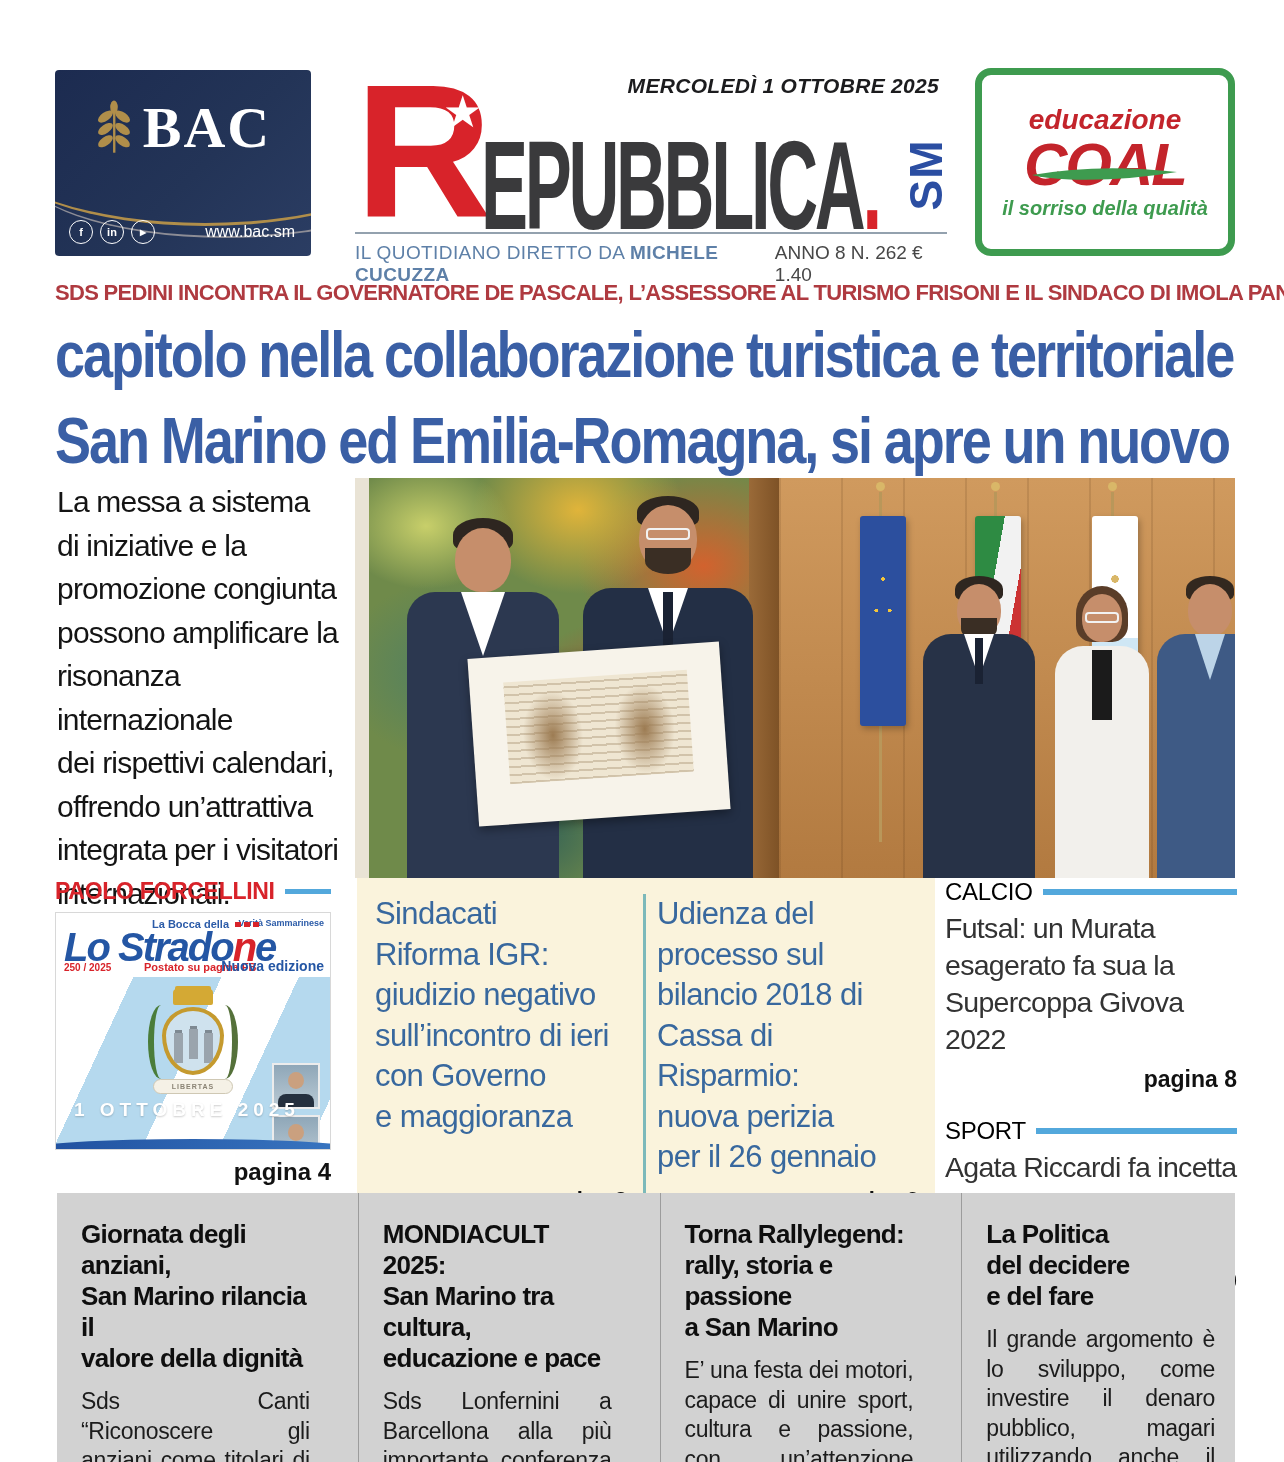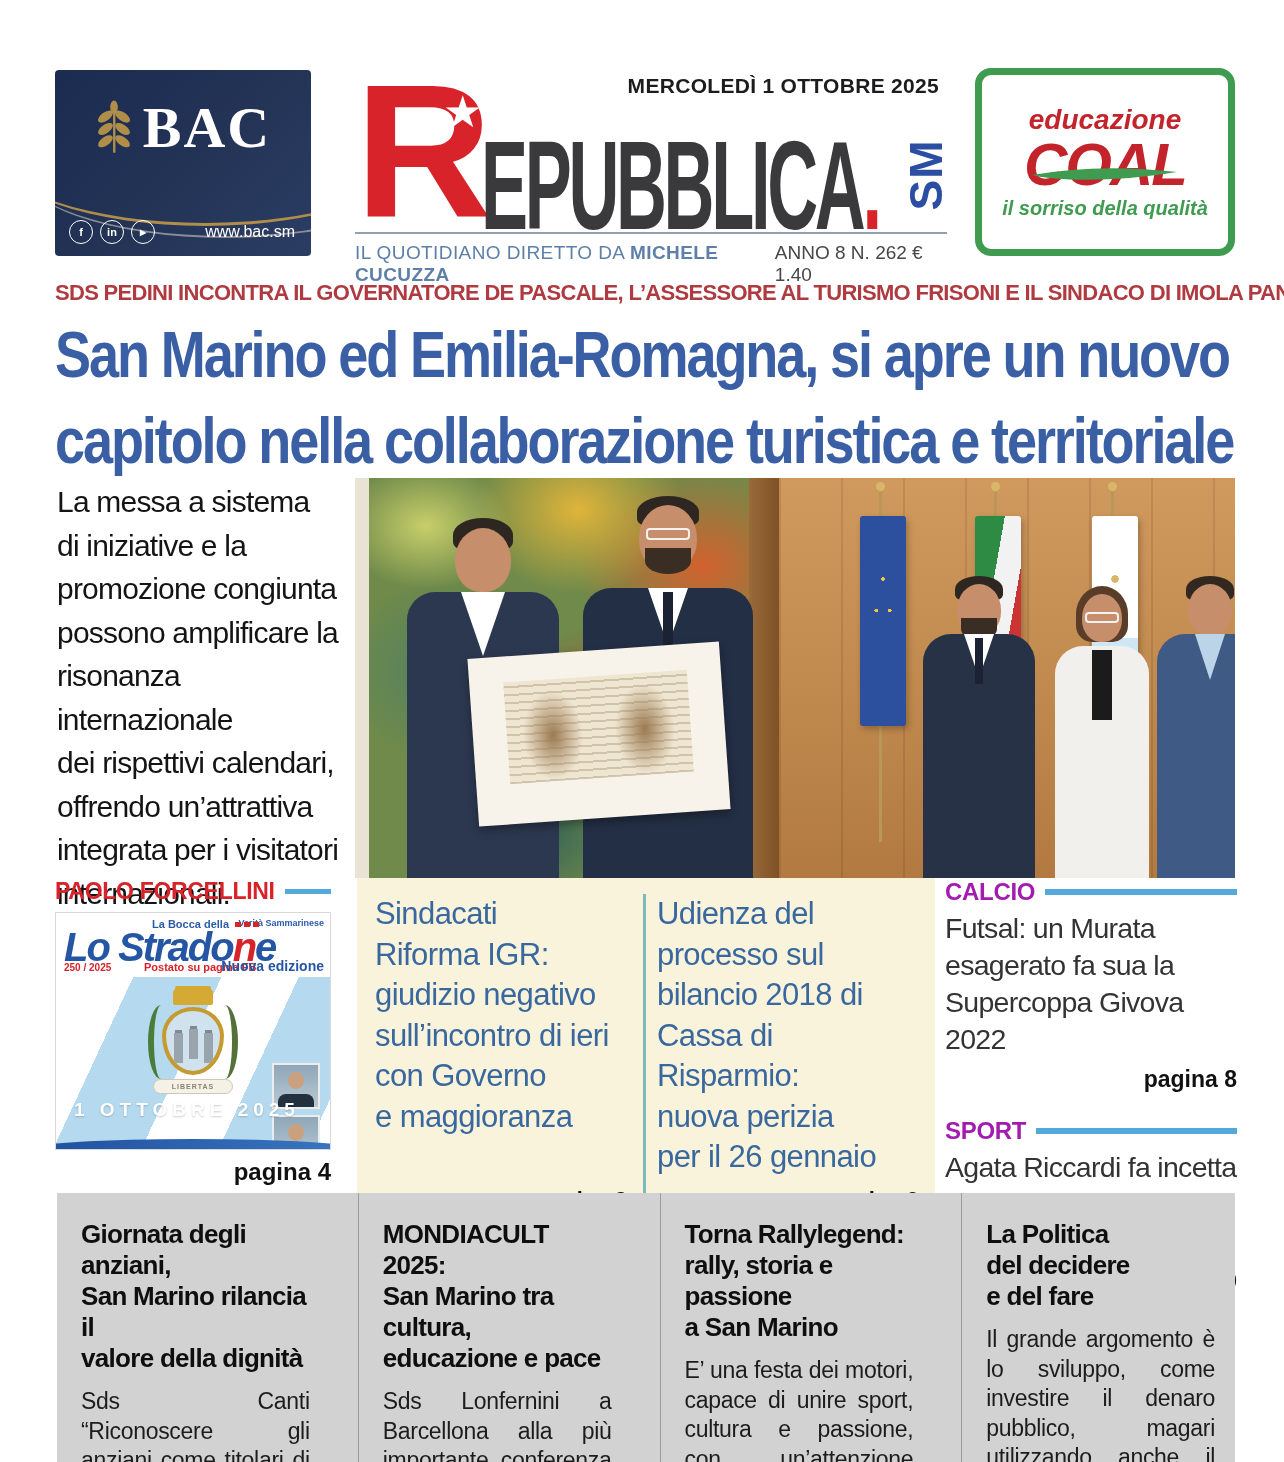--- a/index.html
+++ b/index.html
@@ -23,21 +23,21 @@
   .bac-foot { position:absolute; left:14px; right:16px; bottom:12px; display:flex;
     justify-content:space-between; align-items:center; }
   .bac-social { display:flex; gap:7px; }
   .soc { width:24px; height:24px; border:1.5px solid #fff; border-radius:50%;
     color:#fff; font-size:11px; font-weight:700; display:flex; align-items:center;
     justify-content:center; }
   .bac-site { color:#fff; font-size:16px; }
 
   .masthead { position:absolute; left:355px; top:70px; width:592px; height:192px; }
   .m-date { position:absolute; top:4px; right:8px; font-size:21px; font-weight:700;
-    color:#1c1c1e; letter-spacing:0.3px; }
+    color:#1c1c1e; letter-spacing:0.3px;font-style:italic; }
   .m-logo { position:absolute; left:0; top:20px; width:100%; height:146px; }
   .m-r { position:absolute; left:0; top:-34px; font-size:190px; line-height:1;
     font-weight:700; color:#d8232a; }
   .m-star { position:absolute; left:88px; top:0px; font-size:44px; color:#fff; line-height:1; }
   .m-rest { position:absolute; left:126px; bottom:2px; font-size:126px; line-height:0.76;
     font-weight:700; letter-spacing:-6px; color:#3a3a3c;
     transform:scaleX(0.56); transform-origin:left bottom; white-space:nowrap; }
   .m-dot { color:#d8232a; }
   .m-sm { position:absolute; right:-14px; bottom:34px; font-size:46px; font-weight:700;
     color:#2b4ea2; transform:rotate(-90deg); letter-spacing:1px; }
@@ -203,21 +203,21 @@
     flex-direction:column; justify-content:space-between; }
   .teaser.t0 { left:18px; width:252px; }
   .teaser.t1 { left:300px; width:262px; }
   .teaser-text { color:#38689e; font-size:31px; line-height:40.5px; font-weight:500;
     letter-spacing:-0.6px; }
   .teaser-page { text-align:right; font-size:22px; font-weight:700; color:#111; }
 
   
   .sports { position:absolute; left:945px; top:878px; width:292px; }
   .sport-label-row { display:flex; align-items:center; }
-  .sport-label { color:#a21caf; font-size:24px; font-weight:700; letter-spacing:-0.3px; }
+  .sport-label { color:#000000; font-size:24px; font-weight:400; letter-spacing:-0.3px; }
   .sport-line { flex:1; height:6px; background:#53a8dc; margin-left:10px; }
   .sport-text { margin-top:4px; color:#333; font-size:28.5px; line-height:37px;
     letter-spacing:-0.7px; }
   .sport-page { margin-top:8px; text-align:right; font-size:23px; font-weight:700; }
   .sport-block + .sport-block { margin-top:24px; }
 
   
   .bottom-strip { position:absolute; left:57px; top:1193px; width:1178px; height:312px;
     background:#d2d2d2; display:flex;gap:28px; }
   .b-col { flex:1; padding:26px 20px 0 24px; position:relative; }
@@ -283,22 +283,22 @@
     </div>
     <div class="coal-tagline">il sorriso della qualità</div>
   </div>
 
   <div class="kicker">
     <span class="kicker-text">SDS PEDINI INCONTRA IL GOVERNATORE DE PASCALE, L’ASSESSORE AL TURISMO FRISONI E IL SINDACO DI IMOLA PANIERI</span>
     <span class="kicker-dash"></span>
   </div>
 
   <div class="headline">
+    <div><span class="hl">capitolo nella collaborazione turistica e territoriale</span></div>
     <div><span class="hl">San Marino ed Emilia-Romagna, si apre un nuovo</span></div>
-    <div><span class="hl">capitolo nella collaborazione turistica e territoriale</span></div>
   </div>
 
   <div class="standfirst pre">La messa a sistema
 di iniziative e la
 promozione congiunta
 possono amplificare la
 risonanza internazionale
 dei rispettivi calendari,
 offrendo un’attrattiva
 integrata per i visitatori

